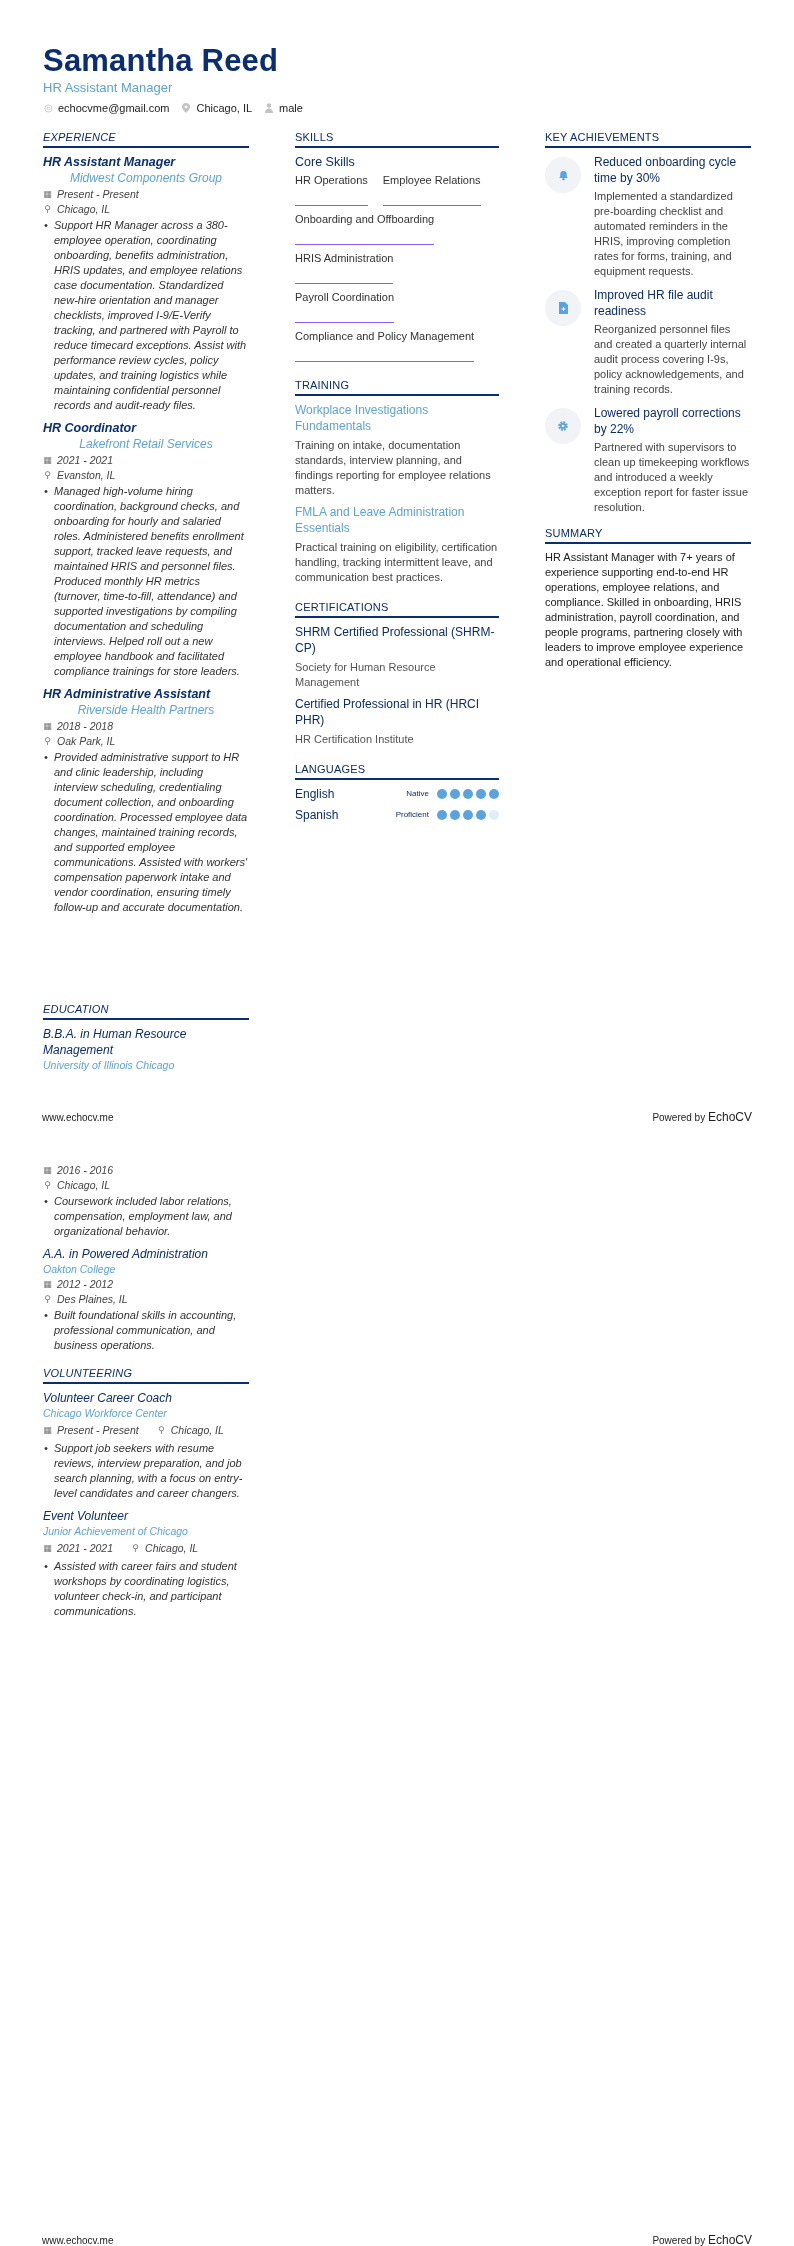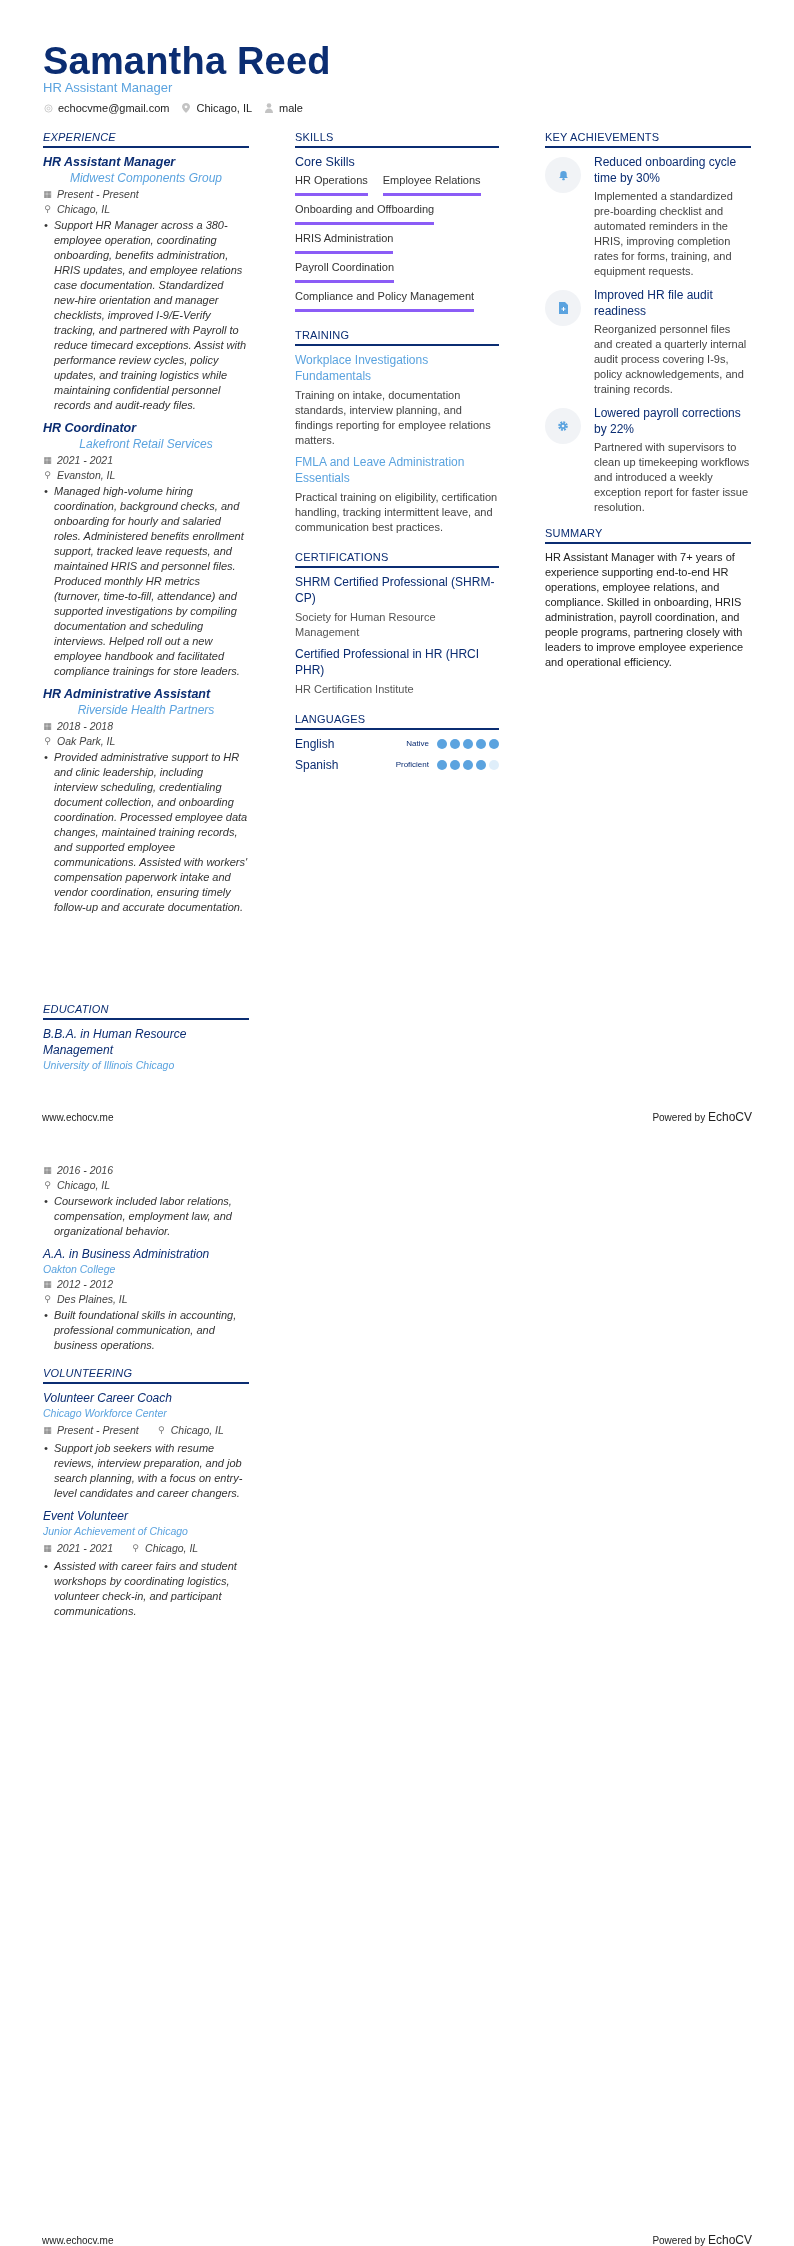--- a/index.html
+++ b/index.html
@@ -3,21 +3,21 @@
 <meta charset="utf-8">
 <style>
   * { box-sizing: border-box; margin: 0; padding: 0; }
   html, body { width: 794px; background: #ffffff; }
   body { font-family: "Liberation Sans", "DejaVu Sans", sans-serif; color: #333; position: relative; height: 2246px; }
   .page { position: absolute; left: 0; width: 794px; }
   .page1 { top: 0; height: 1123px; }
   .page2 { top: 1123px; height: 1123px; }
 
   .header { position: absolute; left: 43px; top: 44px; }
-  .name { font-size: 38px; font-weight: bold; color: #0b2d72; letter-spacing: 0.2px; line-height: 34px; }
+  .name { font-size: 31px; font-weight: bold; color: #0b2d72; letter-spacing: 0.2px; line-height: 34px; }
   .title { font-size: 13px; color: #5ba3df; margin-top: 2px; line-height: 16px; }
   .contacts { display: flex; align-items: center; margin-top: 6px; font-size: 11px; color: #222; }
   .contact { display: flex; align-items: center; margin-right: 12px; text-align: right; }
   .cicon { width: 10px; height: 10px; margin-right: 5px; display: inline-flex; align-items: center; justify-content: center; color: #c3c3c3; font-size: 9px; }
 
   .col { position: absolute; }
   .colL { left: 43px; width: 206px; font-style: italic; }
   .colM { left: 295px; width: 204px; }
   .colR { left: 545px; width: 206px; }
 
@@ -31,21 +31,21 @@
   .bullets { margin-top: 1px; }
   .bullet { display: flex; font-size: 11px; color: #333; line-height: 15px; }
   .bullet .dot { width: 11px; flex: 0 0 11px; font-size: 11px; padding-left: 1px; }
   .entry { margin-bottom: 7px; }
 
   .edu-title { font-size: 12px; color: #0b2d72; line-height: 16px; }
   .edu-school { font-size: 10.5px; color: #5ba3df; line-height: 15px; }
 
   .sub-h { font-size: 12.5px; color: #0b2d72; line-height: 16px; margin-bottom: 4px; }
   .skills { display: flex; flex-wrap: wrap; }
-  .skill { font-size: 11px; color: #333; padding-bottom: 6px; border-bottom: 3px solid #8b5cf6; margin: 0 15px 7px 0; line-height: 13px; }
+  .skill { font-size: 11px; color: #333; padding-bottom: 18px; border-bottom: 1px solid #8b5cf6; margin: 0 15px 7px 0; line-height: 13px; }
   .train-t { font-size: 12px; color: #5ba3df; line-height: 16px; margin-top: 2px; }
   .train-d { font-size: 11px; color: #444; line-height: 15px; margin-top: 4px; margin-bottom: 6px; }
   .cert-t { font-size: 12px; color: #0b2d72; line-height: 16px; }
   .cert-i { font-size: 11px; color: #555; line-height: 15px; margin: 4px 0 6px; }
   .lang { display: flex; align-items: center; justify-content: space-between; height: 21px; text-align: center; }
   .lang-name { font-size: 12px; color: #0b2d72; }
   .lang-right { display: flex; align-items: center; }
   .lang-level { font-size: 8px; color: #0b2d72; margin-right: 5px; }
   .dot-r { width: 10px; height: 10px; border-radius: 50%; background: #5ba3df; margin-left: 3px; }
   .dot-r.off { background: #dfeefa; }
@@ -279,21 +279,21 @@
         </div>
       <div class="bullets">
           <div class="bullet">
             <span class="dot">•</span>
             <span>Coursework included labor relations, compensation, employment law, and organizational behavior.</span>
           </div>
         </div>
     </div>
 
     <div class="entry">
-      <div class="edu-title">A.A. in Business Administration</div>
+      <div class="edu-title">A.A. in Powered Administration</div>
       <div class="edu-school">Oakton College</div>
       <div class="meta">
           <span class="mi">▦</span>
           <span>2012 - 2012</span>
         </div>
       <div class="meta">
           <span class="mi">⚲</span>
           <span>Des Plaines, IL</span>
         </div>
       <div class="bullets">

